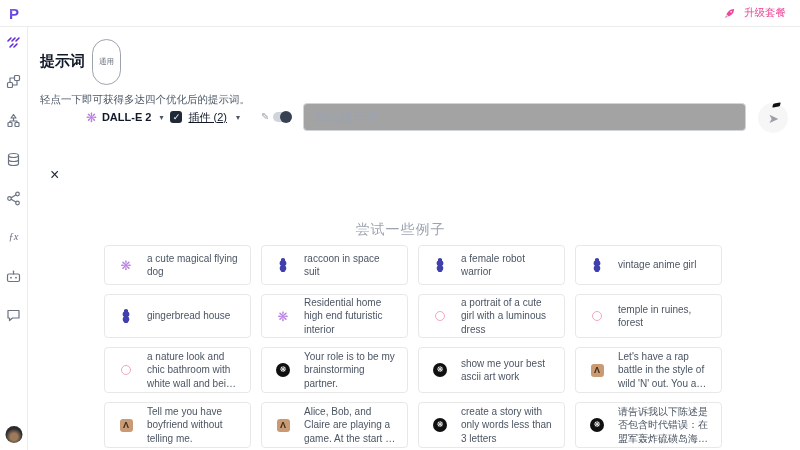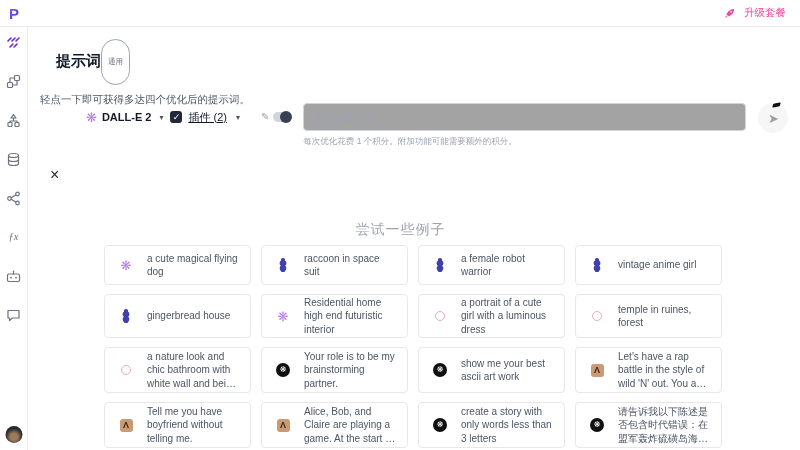--- a/index.html
+++ b/index.html
@@ -21,21 +21,21 @@
   .side-ic{width:15px;height:15px;display:flex;align-items:center;justify-content:center;cursor:pointer;}
   .side-ic svg{stroke:#6b7280;fill:none;stroke-width:1.2;stroke-linecap:round;stroke-linejoin:round;}
   .side-ic.active svg{stroke:#6d28d9;stroke-width:1.6;}
   .fx-ic{font-size:10.5px;font-style:italic;color:#6b7280;font-family:"Liberation Serif",serif;line-height:1;}
   .avatar{position:absolute;bottom:7px;left:50%;transform:translateX(-50%);
     width:17px;height:17px;border-radius:50%;cursor:pointer;
     background:radial-gradient(circle at 50% 64%,#9c7a5b 0 26%,#2b2b2e 60%);}
   .main{flex:1;position:relative;}
   
   .header{position:absolute;left:12px;top:12px;}
-  .title-row{display:flex;align-items:center;margin-left:16px;}
+  .title-row{display:flex;align-items:center;gap:7px;}
   .title{font-size:15px;font-weight:700;color:#111827;}
   .badge{border:1px solid #9ca3af;border-radius:999px;font-size:7.5px;color:#6b7280;
     padding:18px 6px;line-height:1;}
   .subtitle{margin-top:8px;font-size:10.5px;color:#4b5563;}
   
   .controls{position:absolute;left:58px;top:76px;display:flex;align-items:flex-start;}
   .ctl{height:28px;display:flex;align-items:center;cursor:pointer;}
   .model{gap:5px;}
   .model-label{font-size:11px;font-weight:700;color:#111827;}
   .caret{font-size:8px;color:#4b5563;margin-left:3px;}
@@ -170,21 +170,20 @@
         <span class="caret">▾</span>
       </span>
       <span class="ctl toggle-group">
         <span class="pencil">✎</span>
         <span class="toggle">
             <span class="knob"></span>
           </span>
       </span>
       <span class="input-col">
         <input class="prompt-input" value="" placeholder="原始提示词" style="">
-        <span class="credit-note">每次优化花费 1 个积分。附加功能可能需要额外的积分。</span>
       </span>
       <button class="send">
         <span class="send-arrow">➤</span>
       </button>
     </div>
 
     <span class="close">×</span>
 
     <div class="examples-heading">尝试一些例子</div>
 

